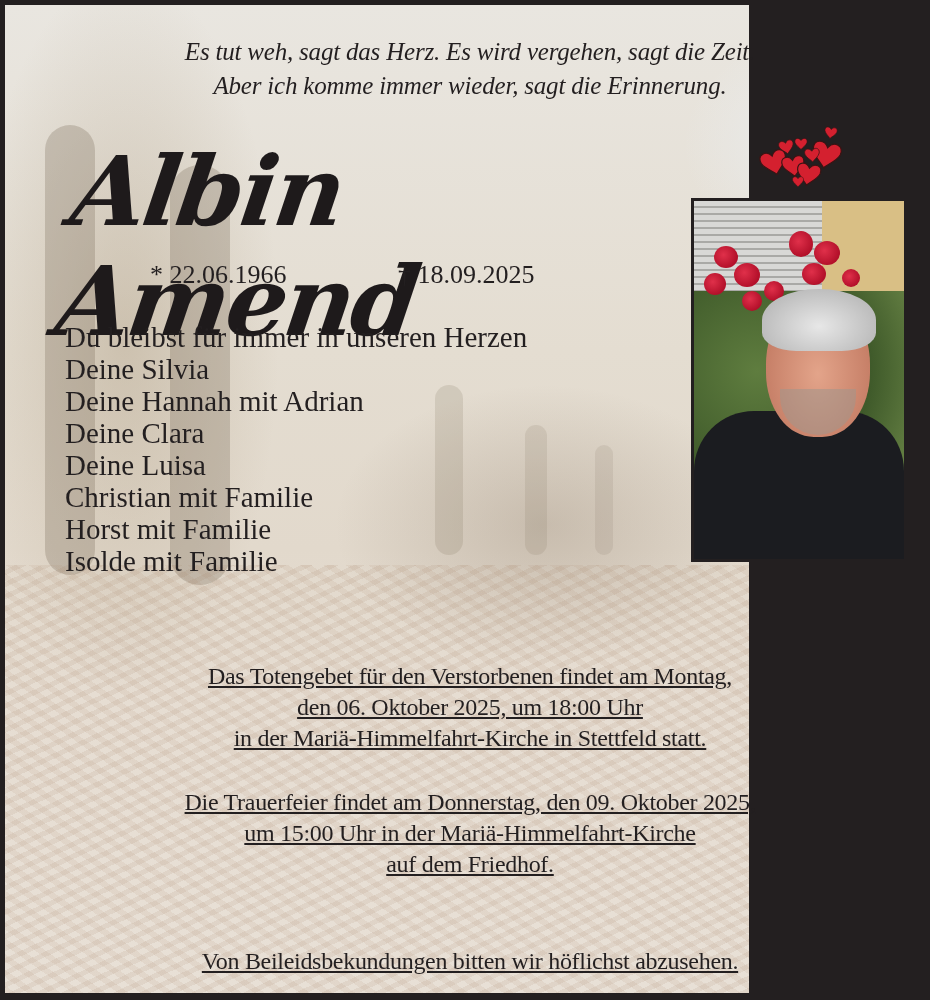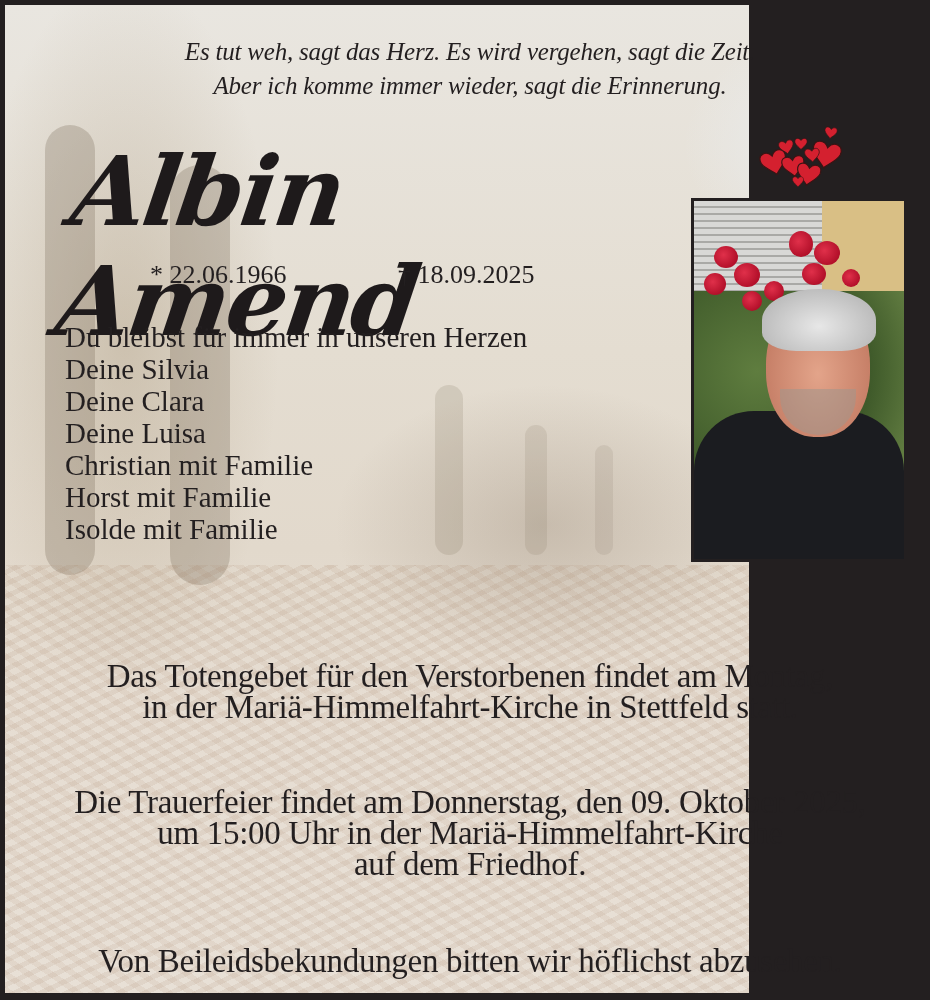--- a/index.html
+++ b/index.html
@@ -52,21 +52,21 @@
   .head { position: absolute; left: 72px; top: 96px; width: 104px; height: 140px; border-radius: 48% 48% 46% 46%;
     background: radial-gradient(ellipse at 50% 55%, #e3a48a, #c78068 70%); }
   .hair { position: absolute; left: 68px; top: 88px; width: 114px; height: 62px; border-radius: 50% 50% 30% 30%;
     background: radial-gradient(ellipse at 50% 60%, #e7e7e7, #b8b8b8 80%); }
   .beard { position: absolute; left: 86px; top: 188px; width: 76px; height: 46px; border-radius: 0 0 40px 40px;
     background: rgba(160,150,140,0.55); }
   .shirt { position: absolute; left: 0; top: 210px; width: 100%; height: 160px; border-radius: 60px 60px 0 0;
     background: #1b1c20; }
   .main-text {
     position: absolute; left: 20px; width: 890px; text-align: center;
-    font-size: 33px; line-height: 31px; letter-spacing: -0.3px;
+    font-size: 24px; line-height: 31px; letter-spacing: -0.3px; text-decoration: underline;
   }
   .p1 { top: 656px; }
   .p2 { top: 782px; }
   .p3 { top: 941px; }
   .line { display: block; white-space: nowrap; }
 </style>
 </head>
 <body>
 
 <div class="frame">
@@ -90,20 +90,21 @@
     <span>22.06.1966</span>
   </div>
   <div class="dates serif died">
     <span>†</span>
     <span>18.09.2025</span>
   </div>
 
   <div class="family serif">
     <span class="line">Du bleibst für immer in unseren Herzen</span>
     <span class="line">Deine Silvia</span>
+    <span class="line">Deine Hannah mit Adrian</span>
     <span class="line">Deine Clara</span>
     <span class="line">Deine Luisa</span>
     <span class="line">Christian mit Familie</span>
     <span class="line">Horst mit Familie</span>
     <span class="line">Isolde mit Familie</span>
   </div>
 
   <svg class="hearts" viewBox="0 0 95 62">
     <defs>
       <path id="h" d="M0,-3 C-4,-10 -14,-8 -12,1 C-10,7 -3,11 0,15 C3,11 10,7 12,1 C14,-8 4,-10 0,-3 Z"></path>
@@ -137,20 +138,21 @@
       <div class="rose" style="left:48px;top:90px;width:20px;height:20px"></div>
       <div class="shirt"></div>
       <div class="head"></div>
       <div class="beard"></div>
       <div class="hair"></div>
     </div>
   </div>
 
   <div class="main-text serif p1">
     <span class="line">Das Totengebet für den Verstorbenen findet am Montag,</span>
+    <span class="line">den 06. Oktober 2025, um 18:00 Uhr</span>
     <span class="line">in der Mariä-Himmelfahrt-Kirche in Stettfeld statt.</span>
   </div>
 
   <div class="main-text serif p2">
     <span class="line">Die Trauerfeier findet am Donnerstag, den 09. Oktober 2025,</span>
     <span class="line">um 15:00 Uhr in der Mariä-Himmelfahrt-Kirche</span>
     <span class="line">auf dem Friedhof.</span>
   </div>
 
   <div class="main-text serif p3">Von Beileidsbekundungen bitten wir höflichst abzusehen.</div>

